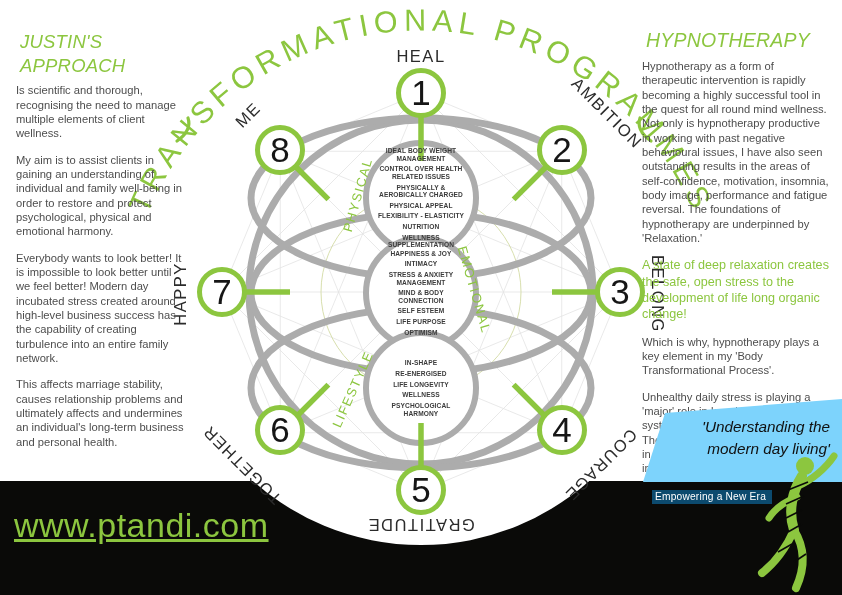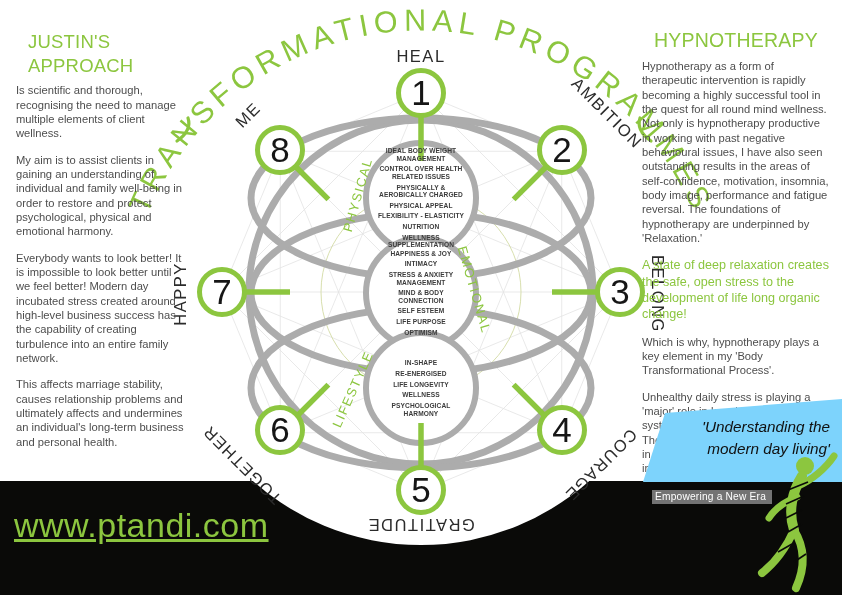--- a/index.html
+++ b/index.html
@@ -2,21 +2,21 @@
 <html><head>
 <meta charset="utf-8">
 <style>
   html,body{margin:0;padding:0;background:#888;}
   #poster{position:relative;width:842px;height:595px;background:#fff;overflow:hidden;
           font-family:"Liberation Sans",sans-serif;margin:0 auto;}
 
   
   .col{position:absolute;z-index:3;color:#4d4d4d;font-size:11.2px;line-height:1.28;}
   .col p{margin:0 0 12px;}
-  .col h1{font-weight:400;margin:0 12px 6px;color:#8CC63F;}
+  .col h1{font-weight:400;margin:0 4px 6px;color:#8CC63F;font-style:italic;}
   #left-col{left:16px;top:30px;width:172px;text-align:left;}
   #left-col h1{font-size:18.5px;letter-spacing:.2px;}
   #right-col{right:13px;top:28px;width:187px;text-align:left;}
   #right-col h1{font-size:19.5px;letter-spacing:.2px;}
   .green-par{color:#8CC63F;font-size:12.6px;line-height:1.3;}
 
   
   #diagram{position:absolute;left:0;top:0;z-index:2;}
   .web line{stroke:#E3E3E3;stroke-width:.8;}
   .olive{fill:none;stroke:#D8DFAE;stroke-width:1;}
@@ -40,21 +40,21 @@
   
   #footer-bar{position:absolute;left:0;top:481px;width:842px;height:114px;background:#0a0a08;z-index:1;}
   #website{position:absolute;left:14px;top:506px;z-index:4;color:#8CC63F;font-size:34px;letter-spacing:.5px;text-decoration:underline;}
   #quote-box{position:absolute;left:640px;top:396px;width:202px;height:86px;background:#7dd3fc;z-index:4;
              clip-path:polygon(12.4% 19.8%,100% 3.5%,100% 100%,1.5% 100%);
              box-sizing:border-box;padding:20px 12px 0 34px;text-align:right;
              font-style:italic;font-size:15.3px;line-height:1.42;color:#101010;}
   #logo{position:absolute;left:652px;top:486px;z-index:4;color:#fff;}
   #logo .logo-text{font-size:60px;line-height:.88;letter-spacing:1px;}
   #logo .logo-amp{color:#8CC63F;}
-  #logo .tagline{display:inline-block;background:#737373;color:#fff;font-size:10.2px;
+  #logo .tagline{display:inline-block;background:#0c4a6e;color:#fff;font-size:10.2px;
                  padding:1px 6px 2px 3px;margin-top:4px;letter-spacing:.2px;}
   #athlete{position:absolute;left:742px;top:452px;z-index:5;}
   #athlete path,#athlete circle{stroke-linecap:round;}
 </style>
 </head>
 <body>
 
 <div id="poster">
 
   <div id="footer-bar"></div>

